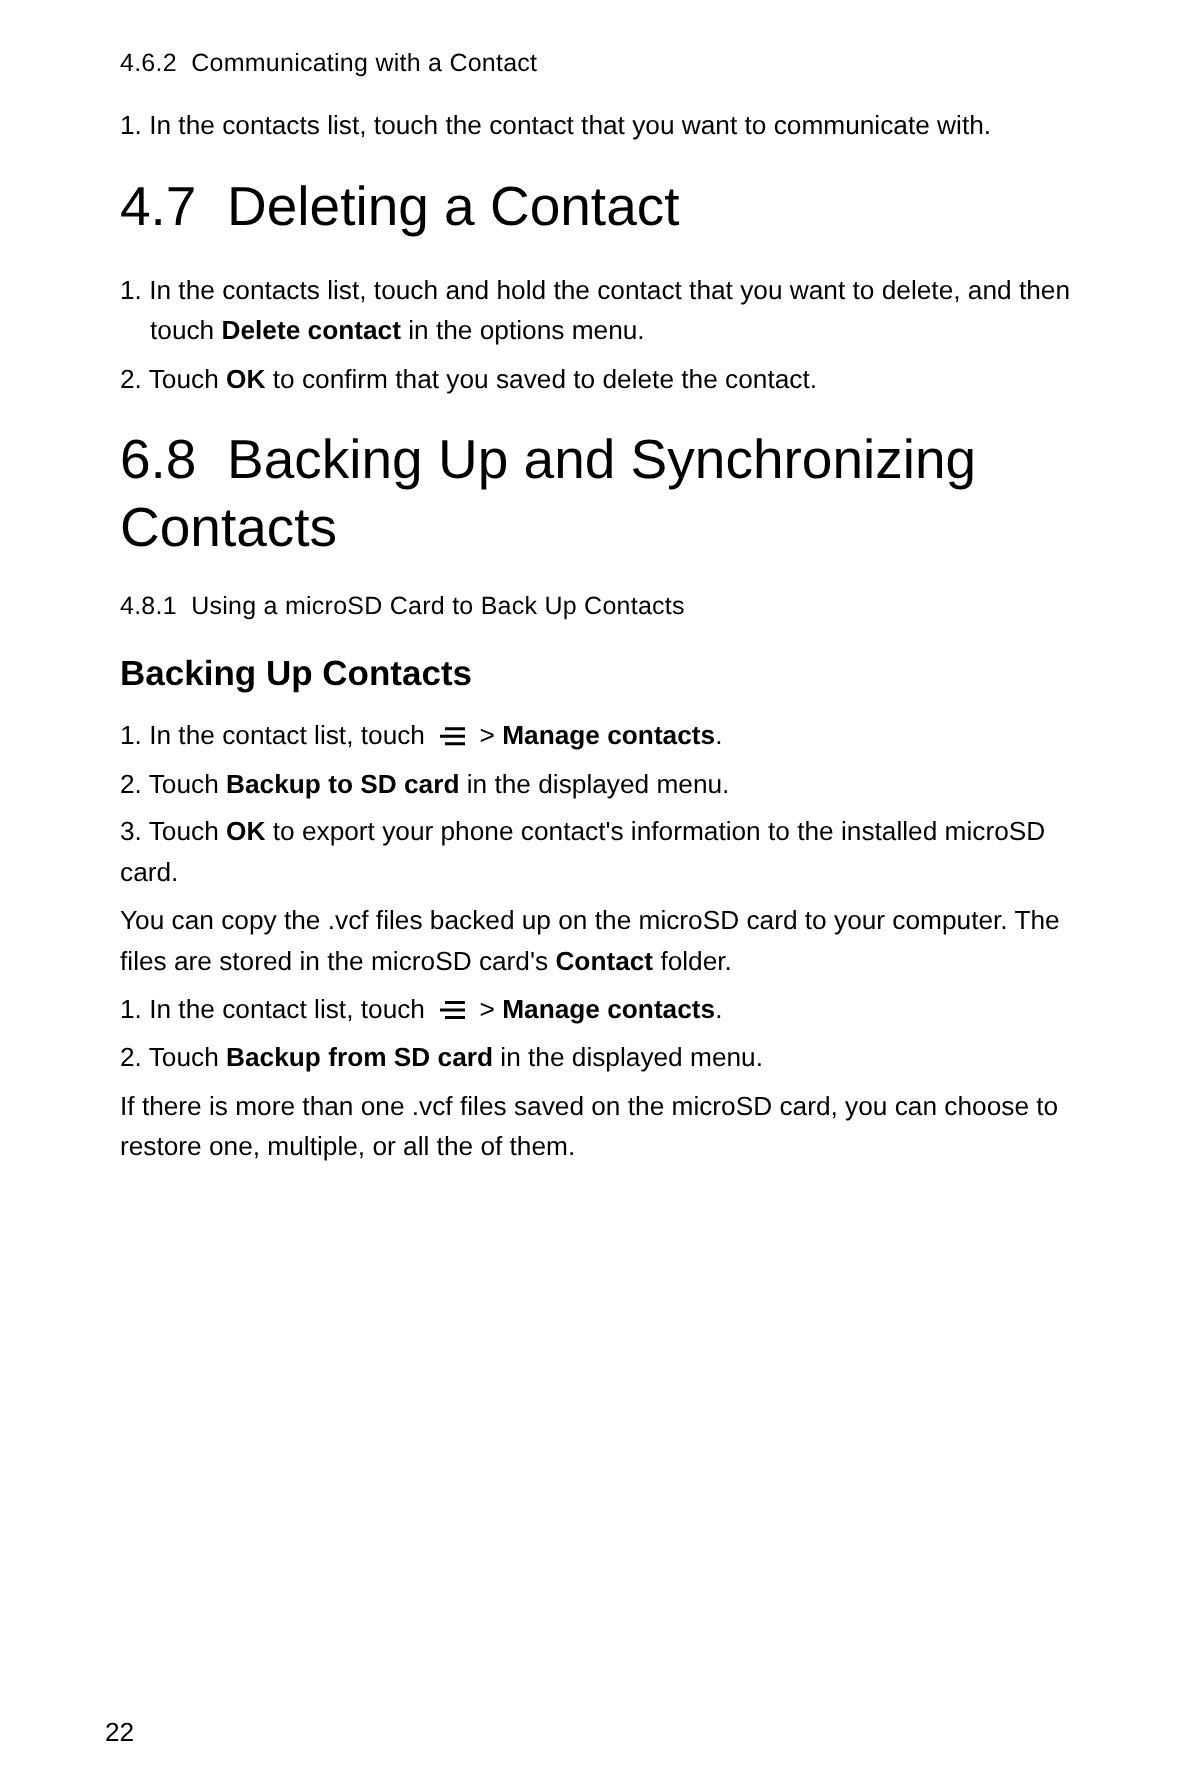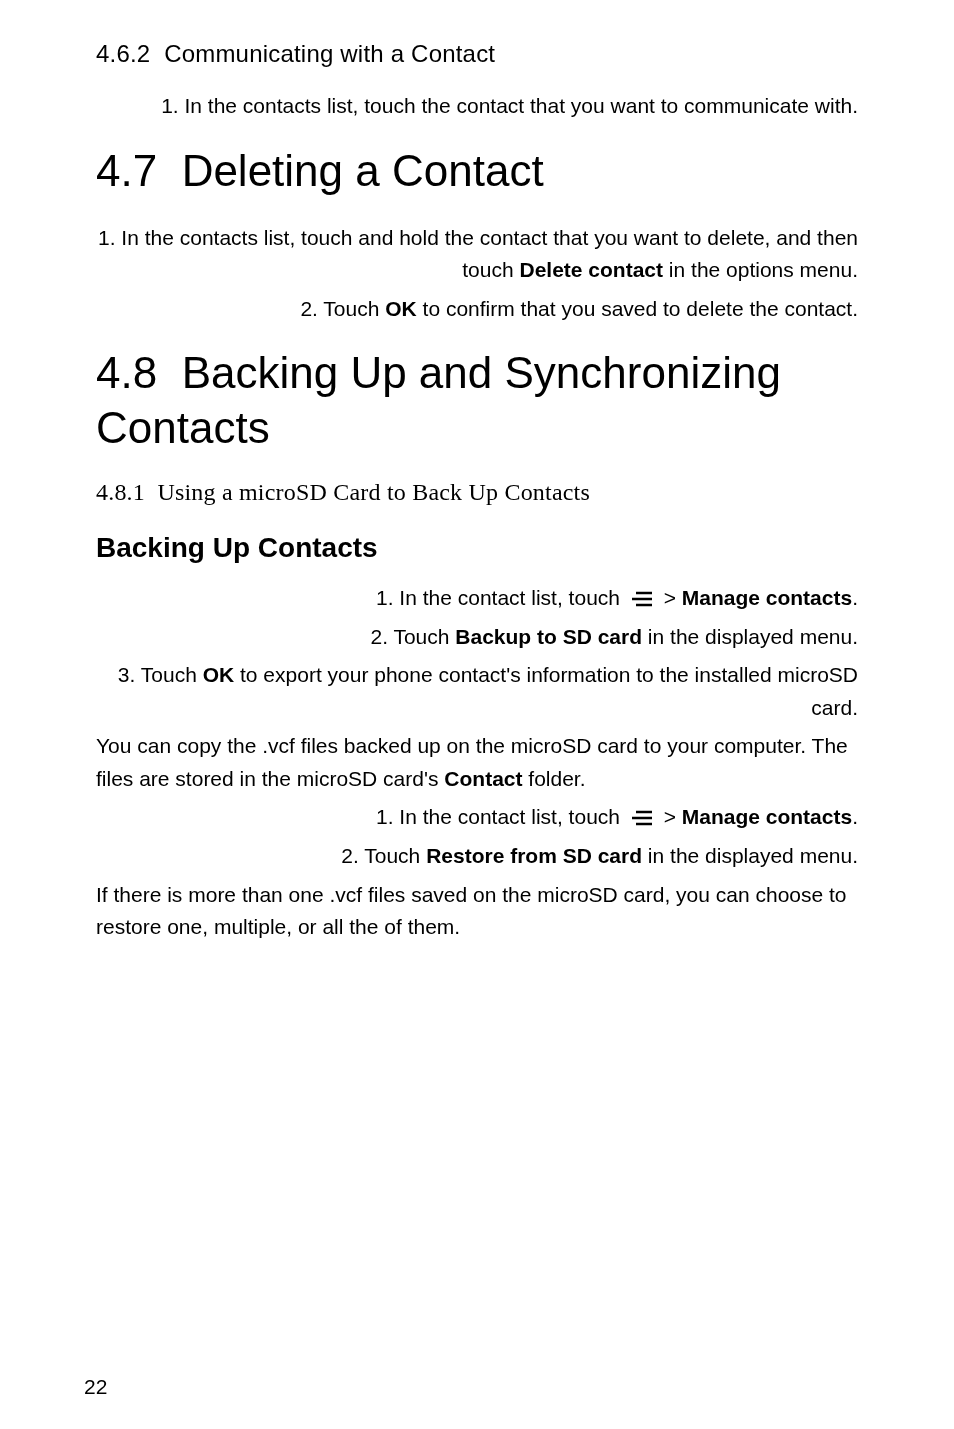--- a/index.html
+++ b/index.html
@@ -11,55 +11,53 @@
   }
   .page {
     width: 954px;
     min-height: 1429px;
     box-sizing: border-box;
     padding: 40px 96px 60px 96px;
     position: relative;
   }
   .h3 {
     font-family: Arial, Helvetica, sans-serif;
-    font-size: 24px;
+    font-size: 20px;
     font-weight: 400;
     margin: 0 0 22px 0;
     letter-spacing: 0.2px;
   }
   .h1 {
     font-family: Arial, Helvetica, sans-serif;
     font-size: 44px;
     font-weight: 400;
     margin: 20px 0 24px 0;
     line-height: 1.25;
   }
   .h4 {
     font-weight: 700;
     font-size: 28px;
     margin: 26px 0 18px 0;
   }
   .list {
     font-size: 21px;
     line-height: 1.55;
     margin: 0 0 6px 0;
-    text-align: right;
   }
   .list-hang {
     padding-left: 24px;
     text-indent: -24px;
   }
   .para {
     font-size: 21px;
     line-height: 1.55;
     margin: 0 0 6px 0;
   }
   .mt-lg {
     margin-top: 18px;
-    font-family: Liberation Serif, serif;
   }
   .bold {
     font-weight: 700;
   }
   .page-num {
     position: absolute;
     bottom: 30px;
     left: 84px;
     font-size: 21px;
   }
@@ -83,21 +81,21 @@
     <span>4.7</span>&nbsp;&nbsp;<span>Deleting a Contact</span>
   </div>
   <div class="list list-hang">
     <span>1. In the contacts list, touch and hold the contact that you want to delete, and then touch </span><span class="bold">Delete contact</span><span> in the options menu.</span>
   </div>
   <div class="list list-hang">
     <span>2. Touch </span><span class="bold">OK</span><span> to confirm that you saved to delete the contact.</span>
   </div>
 
   <div class="h1">
-    <span>4.8</span>&nbsp;&nbsp;<span>Backing Up and Synchronizing Contacts</span>
+    <span>6.8</span>&nbsp;&nbsp;<span>Backing Up and Synchronizing Contacts</span>
   </div>
 
   <div class="h3 mt-lg">
     <span>4.8.1</span>&nbsp;&nbsp;<span>Using a microSD Card to Back Up Contacts</span>
   </div>
 
   <div class="h4">Backing Up Contacts</div>
 
   <div class="list">
     <span>1. In the contact list, touch </span><svg class="menu-icon" width="24" height="20" viewBox="0 0 24 20">
@@ -122,19 +120,19 @@
 
   <div class="list">
     <span>1. In the contact list, touch </span><svg class="menu-icon" width="24" height="20" viewBox="0 0 24 20">
         <line x1="6" y1="4" x2="22" y2="4" stroke="#000" stroke-width="2.5"></line>
         <line x1="2" y1="10" x2="22" y2="10" stroke="#000" stroke-width="2.5"></line>
         <line x1="6" y1="16" x2="22" y2="16" stroke="#000" stroke-width="2.5"></line>
       </svg><span> &gt; </span><span class="bold">Manage contacts</span><span>.</span>
   </div>
 
   <div class="list">
-    <span>2. Touch </span><span class="bold">Restore from SD card</span><span> in the displayed menu.</span>
+    <span>2. Touch </span><span class="bold">Backup from SD card</span><span> in the displayed menu.</span>
   </div>
 
   <div class="para">If there is more than one .vcf files saved on the microSD card, you can choose to restore one, multiple, or all the of them.</div>
 
   <div class="page-num">22</div>
 </div>
 
 </body></html>

